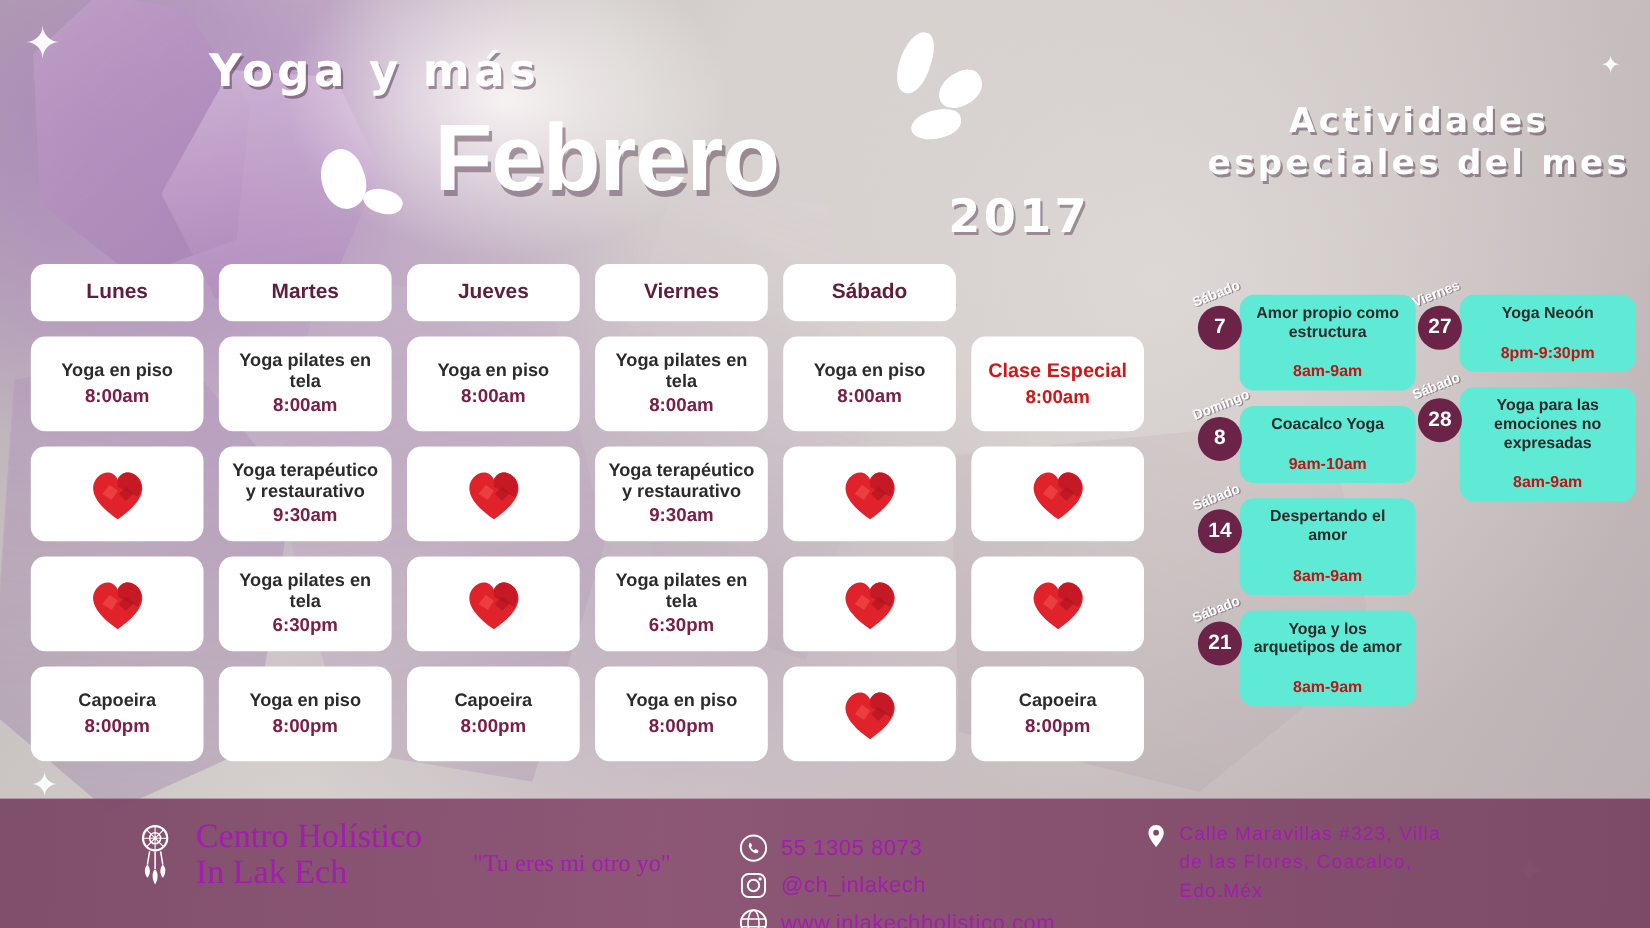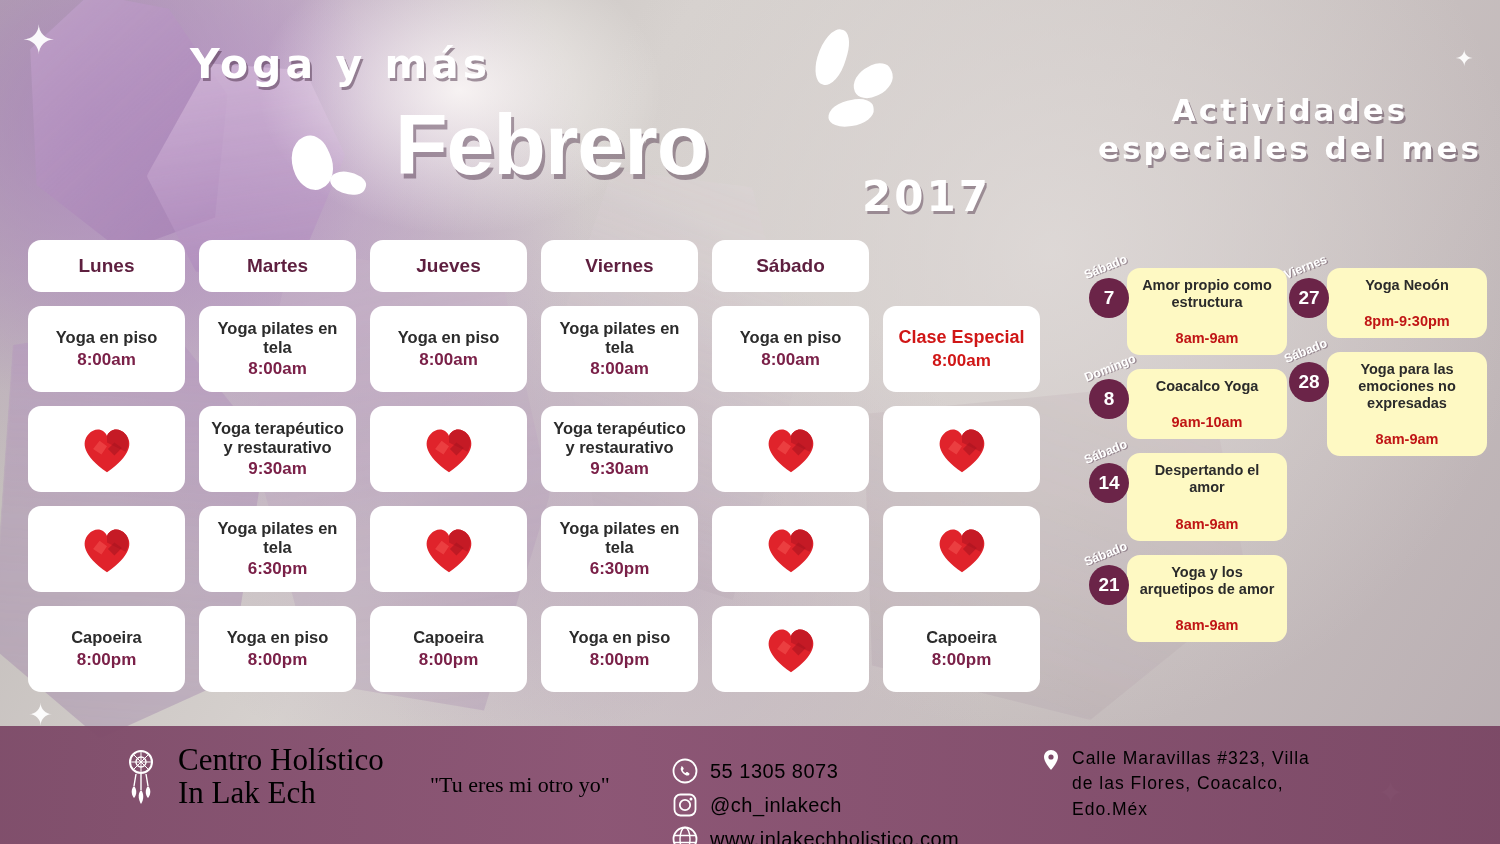--- a/index.html
+++ b/index.html
@@ -105,21 +105,21 @@
   .cell.special .n, .cell.special .t { color: #d01616; }
   .cell.special .n { font-size: 18px; }
   .heart { width: 56px; height: 50px; }
 
   
   .sp-col { position: absolute; }
   .sp-col.left { left: 1085px; top: 268px; }
   .sp-col.right { left: 1285px; top: 268px; }
   .sp-item { position: relative; margin-bottom: 14px; }
   .sp-card {
-    margin-left: 42px; width: 160px; background: #fef9c3; border-radius: 13px;
+    margin-left: 42px; width: 160px; background: #5eead4; border-radius: 13px;
     padding: 9px 8px; text-align: center;
   }
   .sp-card .n { color: #2b2b2b; font-size: 14.5px; font-weight: bold; line-height: 1.18; }
   .sp-card .t { color: #c01515; font-size: 14.5px; font-weight: bold; margin-top: 19px; }
   .sp-badge {
     position: absolute; left: 4px; top: 10px;
     width: 40px; height: 40px; border-radius: 50%;
     background: #6b2448; color: #fff;
     display: flex; align-items: center; justify-content: center;
     font-size: 19px; font-weight: bold; z-index: 3;
@@ -131,21 +131,21 @@
     text-shadow: 1px 1px 0 rgba(60,30,55,.4);
     white-space: nowrap; z-index: 4;
   }
 
   
   .footer {
     position: absolute; left: 0; bottom: 0; width: 1500px; height: 118px;
     background: linear-gradient(90deg, #7d4a68 0%, #8a5272 40%, #7a4664 100%);
     opacity: .96;
   }
-  .footer-inner { position: absolute; left: 0; bottom: 0; width: 1500px; height: 118px; color: #000000; }
+  .footer-inner { position: absolute; left: 0; bottom: 0; width: 1500px; height: 118px; color: #a21caf; }
   .brand { position: absolute; left: 118px; top: 18px; display: flex; align-items: center; gap: 14px; }
   .brand-txt { font-family: "Liberation Serif", serif; line-height: 1.06; }
   .brand-txt .l1 { font-size: 31px; }
   .brand-txt .l2 { font-size: 31px; }
   .slogan {
     position: absolute; left: 430px; top: 46px;
     font-size: 22px; font-family: "Liberation Serif", serif;
   }
   .contacts { position: absolute; left: 672px; top: 32px; }
   .crow { display: flex; align-items: center; gap: 12px; margin-bottom: 8px; font-size: 20px; letter-spacing: .5px; }

